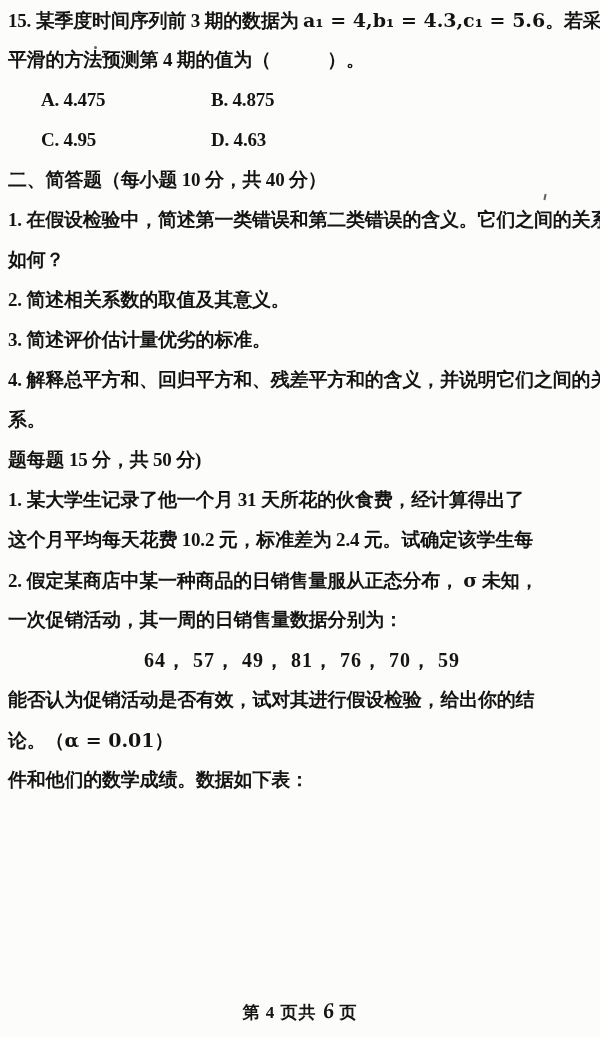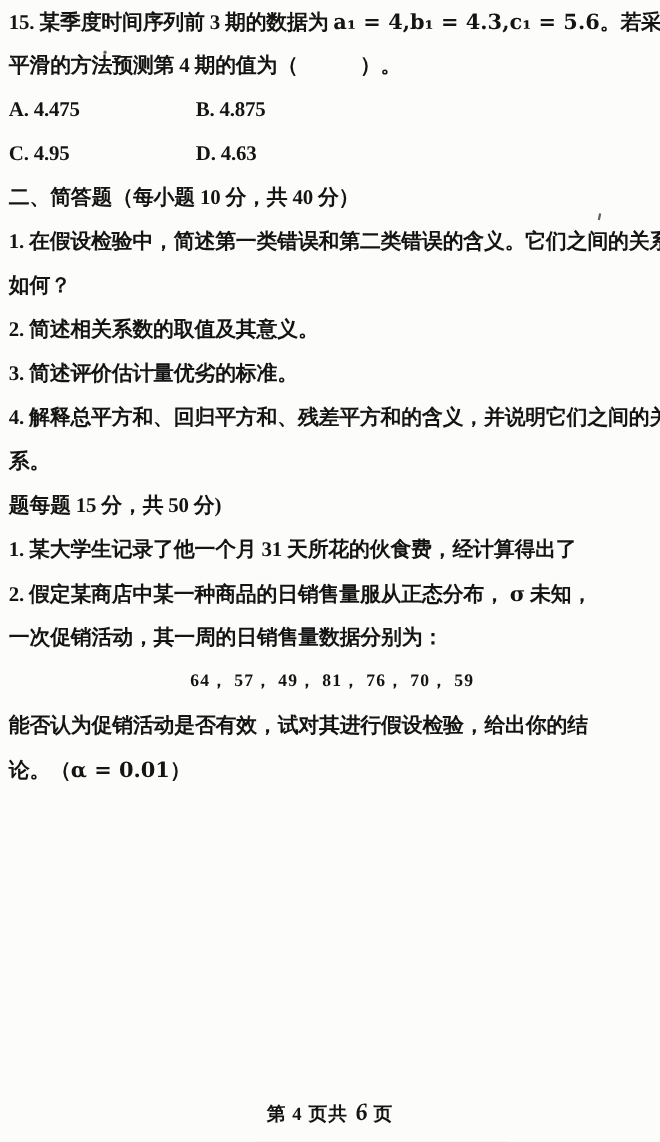--- a/index.html
+++ b/index.html
@@ -27,30 +27,31 @@
   .line {
     height: 40px;
     line-height: 40px;
     font-size: 19px;
     letter-spacing: -0.2px;
     white-space: nowrap;
   }
   .line.center {
     text-align: center;
     letter-spacing: 1px;
-    font-size: 16px;
+    font-size: 20px;
   }
   .math {
     font-family: "DejaVu Serif", serif;
     font-weight: bold;
     letter-spacing: 0;
   }
   .opt-first {
     display: inline-block;
     width: 170px;
+    margin-left: 33px;
   }
   .footer {
     position: absolute;
     top: 996px;
     left: 0;
     width: 600px;
     height: 30px;
     line-height: 30px;
     text-align: center;
     font-size: 17px;
@@ -110,34 +111,36 @@
 
     <div class="line">4. 解释总平方和、回归平方和、残差平方和的含义，并说明它们之间的关</div>
 
     <div class="line">系。</div>
 
 
     <div class="line">题每题 15 分，共 50 分)</div>
 
     <div class="line">1. 某大学生记录了他一个月 31 天所花的伙食费，经计算得出了</div>
 
+    <div class="line">这个月平均每天花费 10.2 元，标准差为 2.4 元。试确定该学生每</div>
 
 
     <div class="line"><span>2. 假定某商店中某一种商品的日销售量服从正态分布， </span><span class="math">σ</span><span> 未知，</span></div>
 
 
     <div class="line">一次促销活动，其一周的日销售量数据分别为：</div>
 
     <div class="line center">64，   57，   49，   81，   76，   70，   59</div>
 
     <div class="line">能否认为促销活动是否有效，试对其进行假设检验，给出你的结</div>
 
     <div class="line"><span>论。（</span><span class="math">α = 0.01</span><span>）</span></div>
 
 
+    <div class="line">件和他们的数学成绩。数据如下表：</div>
 
   </div>
 
   <div class="footer"><span>第 4 页共</span><span class="handwritten-num">6</span><span>页</span></div>
 
   <div class="artifact artifact-dot"></div>
   <div class="artifact artifact-tick"></div>
 </div>
 
 </body></html>

